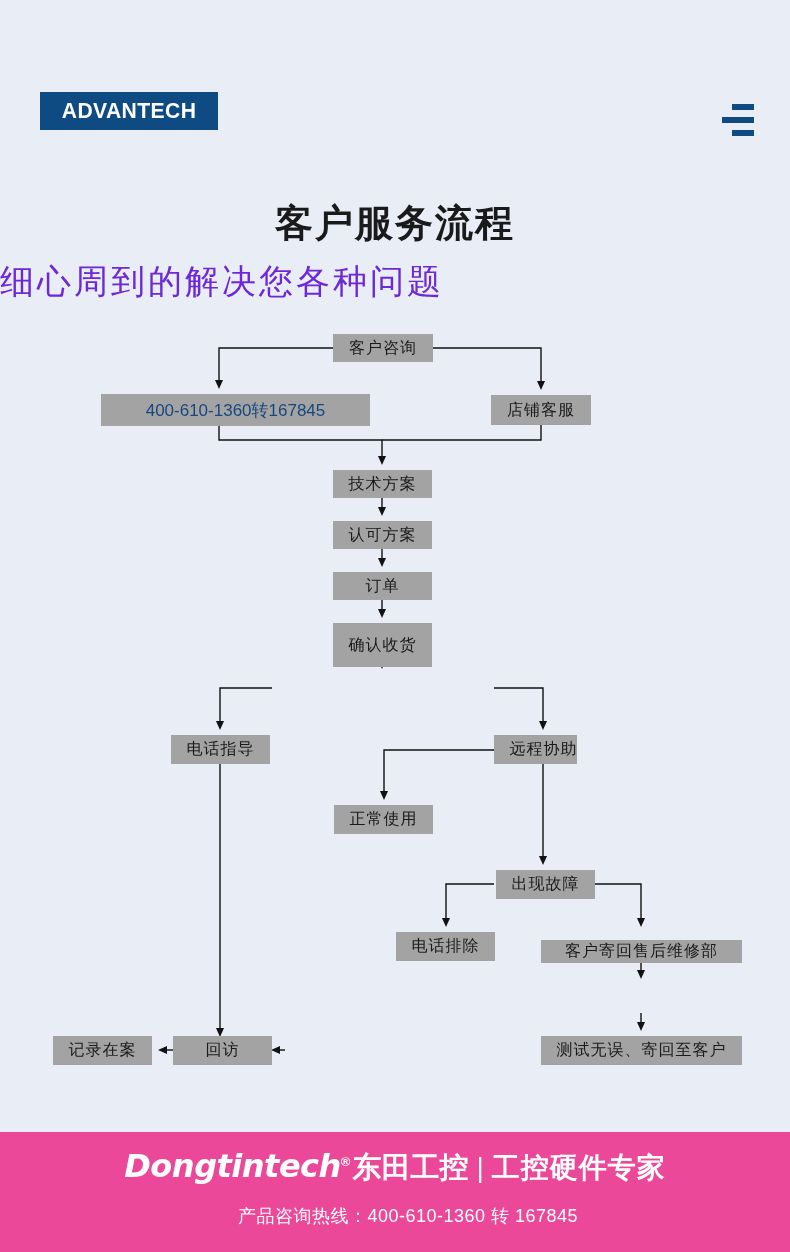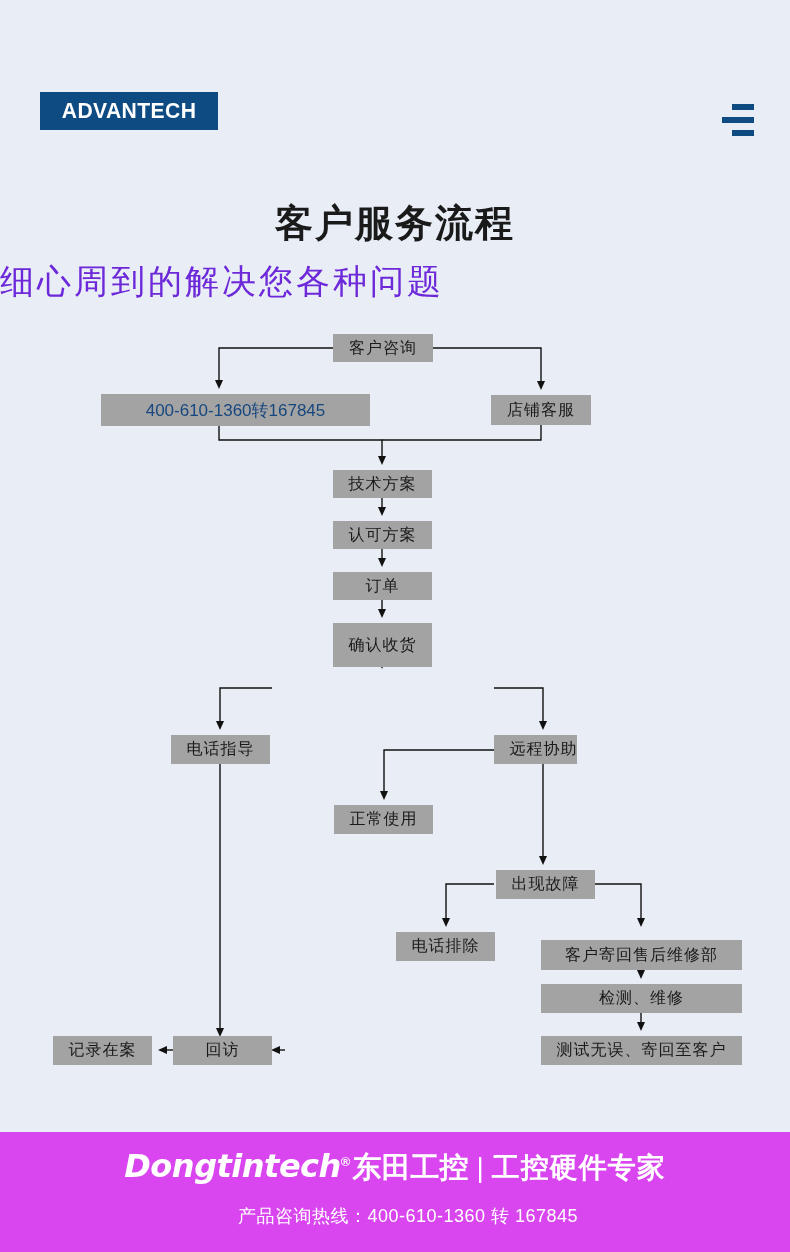--- a/index.html
+++ b/index.html
@@ -123,21 +123,21 @@
     letter-spacing: 0px;
   }
 
   
   .footer {
     position: absolute;
     left: 0;
     top: 1132px;
     width: 790px;
     height: 120px;
-    background: #d946ef;
+    background: #ec4899;
   }
   .footer-brand {
     position: absolute;
     left: 0;
     top: 15px;
     width: 790px;
     text-align: center;
     color: #ffffff;
     font-size: 30px;
     font-weight: bold;
@@ -267,23 +267,22 @@
     <div class="node" style="left:171px; top:735px; width:99px; height:29px;">电话指导</div>
 
     <div class="node" style="left:494px; top:735px; width:83px; height:29px;padding-left:16px;">远程协助</div>
 
     <div class="node" style="left:334px; top:805px; width:99px; height:29px;">正常使用</div>
 
     <div class="node" style="left:496px; top:870px; width:99px; height:29px;">出现故障</div>
 
     <div class="node" style="left:396px; top:932px; width:99px; height:29px;">电话排除</div>
 
-    <div class="node" style="left:541px; top:940px; width:201px; height:30px;">客户寄回售后维修部</div>
-
-    <div class="node" style="left:541px; top:984px; width:201px; height:29px;">检测、维修</div>
+    <div class="node" style="left:541px; top:940px; width:201px; height:23px;">客户寄回售后维修部</div>
+
 
     <div class="node" style="left:541px; top:1036px; width:201px; height:29px;">测试无误、寄回至客户</div>
 
     <div class="node" style="left:53px; top:1036px; width:99px; height:29px;">记录在案</div>
 
     <div class="node" style="left:173px; top:1036px; width:99px; height:29px;">回访</div>
 
   </div>
 
   <div class="footer">

